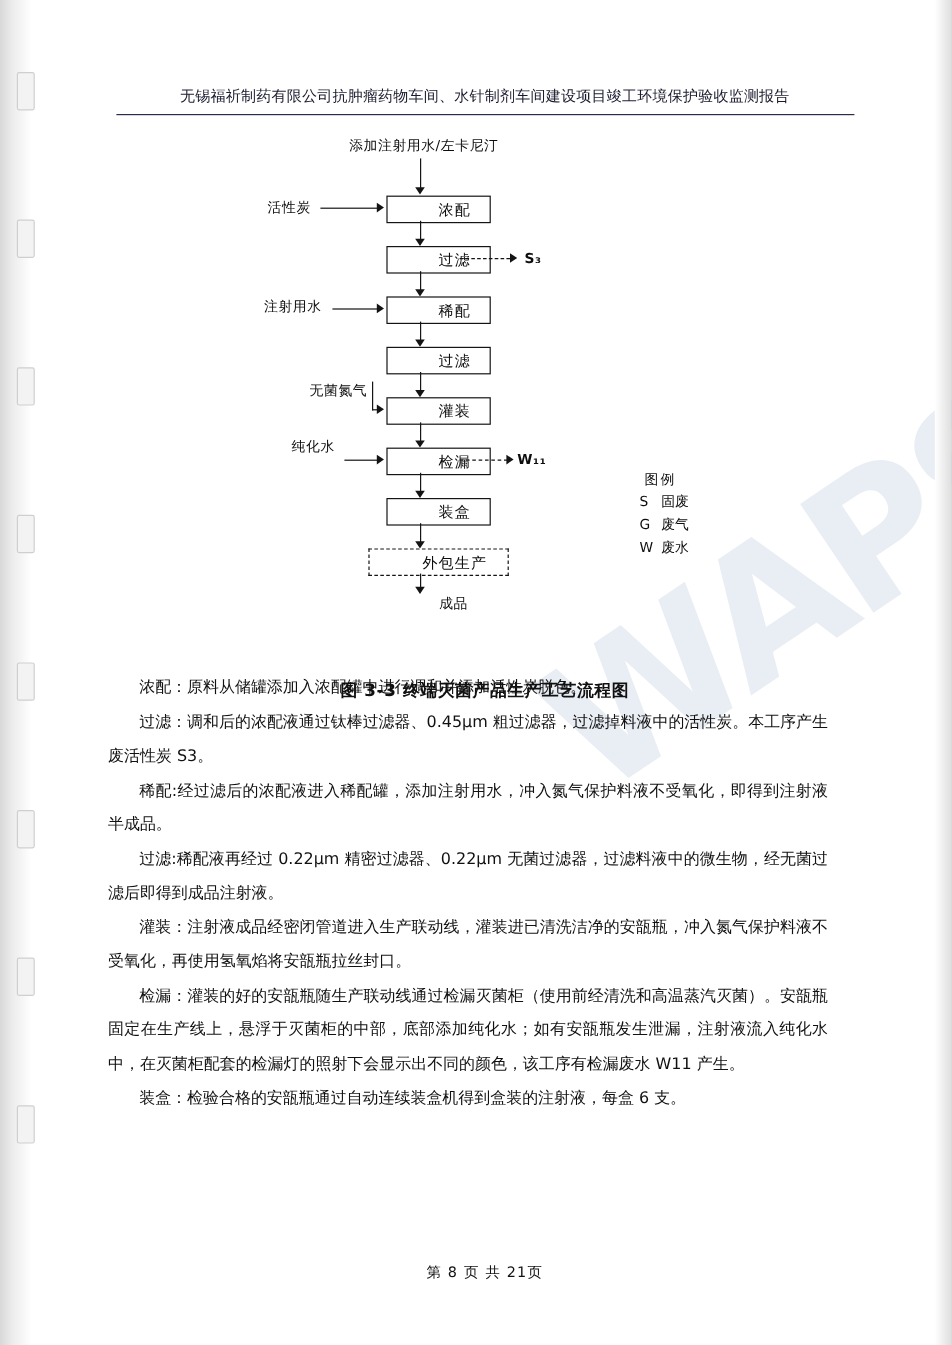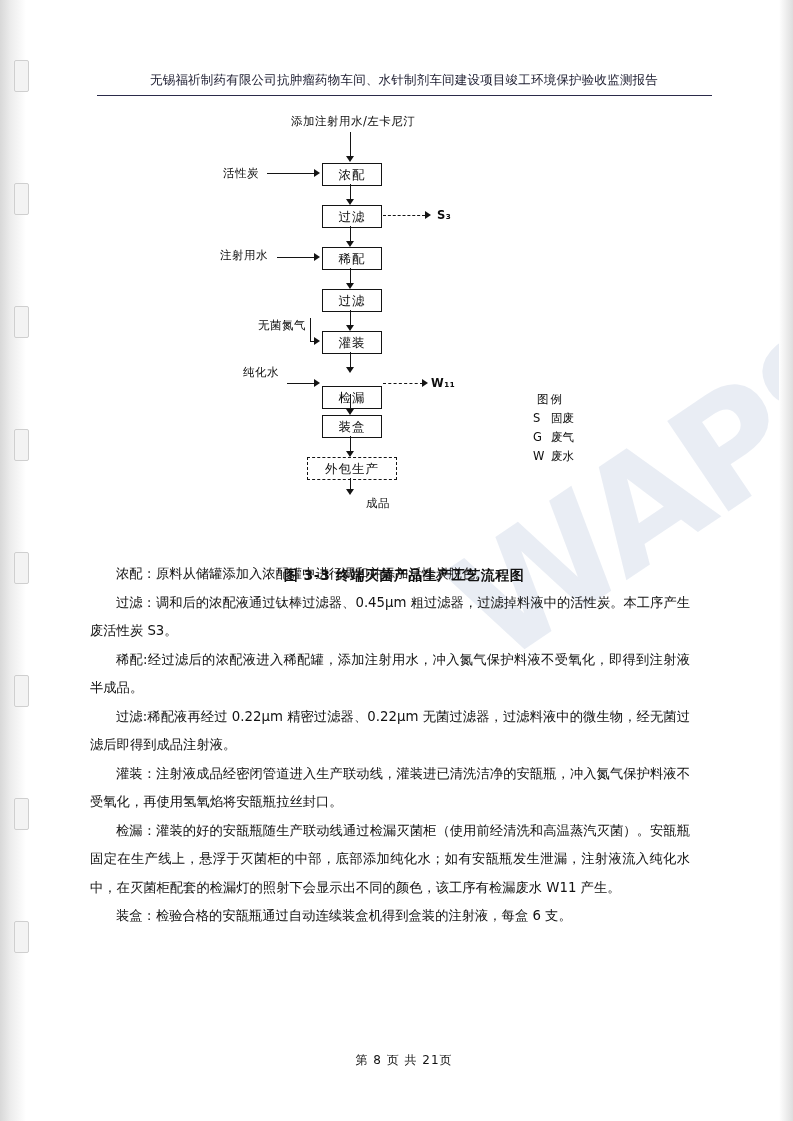--- a/index.html
+++ b/index.html
@@ -96,20 +96,21 @@
   .node {
     position: absolute;
     border: 1.3px solid #141414;
     background: #fff;
     font-size: 12.5px;
     color: #0d0d0d;
     text-align: center;
     line-height: 21px;
     height: 21px;
     letter-spacing: 1px;
+    padding-left: 27px;
   }
   .node.dashed { border-style: dashed; }
   .lbl {
     position: absolute;
     font-size: 11.5px;
     color: #0d0d0d;
     white-space: nowrap;
     letter-spacing: .5px;
   }
   .vline {
@@ -245,21 +246,21 @@
 
     <div class="node" style="left:227px; top:219px; width:58px;">灌装</div>
     <div class="lbl" style="left:163px; top:190px;margin-top:16px;">无菌氮气</div>
     <div class="hline" style="left:215px; top:229px; width:5px;"></div>
     <div class="vline" style="left:215px; top:206px; height:24px;"></div>
     <div class="arrow-right" style="left:219px; top:225px;"></div>
 
     <div class="vline" style="left:255px; top:240px; height:17px;"></div>
     <div class="arrow-down" style="left:251px; top:255px;"></div>
 
-    <div class="node" style="left:227px; top:261px; width:58px;margin-top:13px;">检漏</div>
+    <div class="node" style="left:227px; top:261px; width:58px;">检漏</div>
     <div class="lbl" style="left:148px; top:253px;">纯化水</div>
     <div class="hline" style="left:192px; top:271px; width:28px;"></div>
     <div class="arrow-right" style="left:219px; top:267px;"></div>
     <div class="hline dash" style="left:288px; top:271px; width:40px;"></div>
     <div class="arrow-right" style="left:327px; top:267px;"></div>
     <div class="lbl" style="left:336px; top:264px; font-weight:bold;">W₁₁</div>
 
     <div class="vline" style="left:255px; top:282px; height:17px;"></div>
     <div class="arrow-down" style="left:251px; top:297px;"></div>
 

